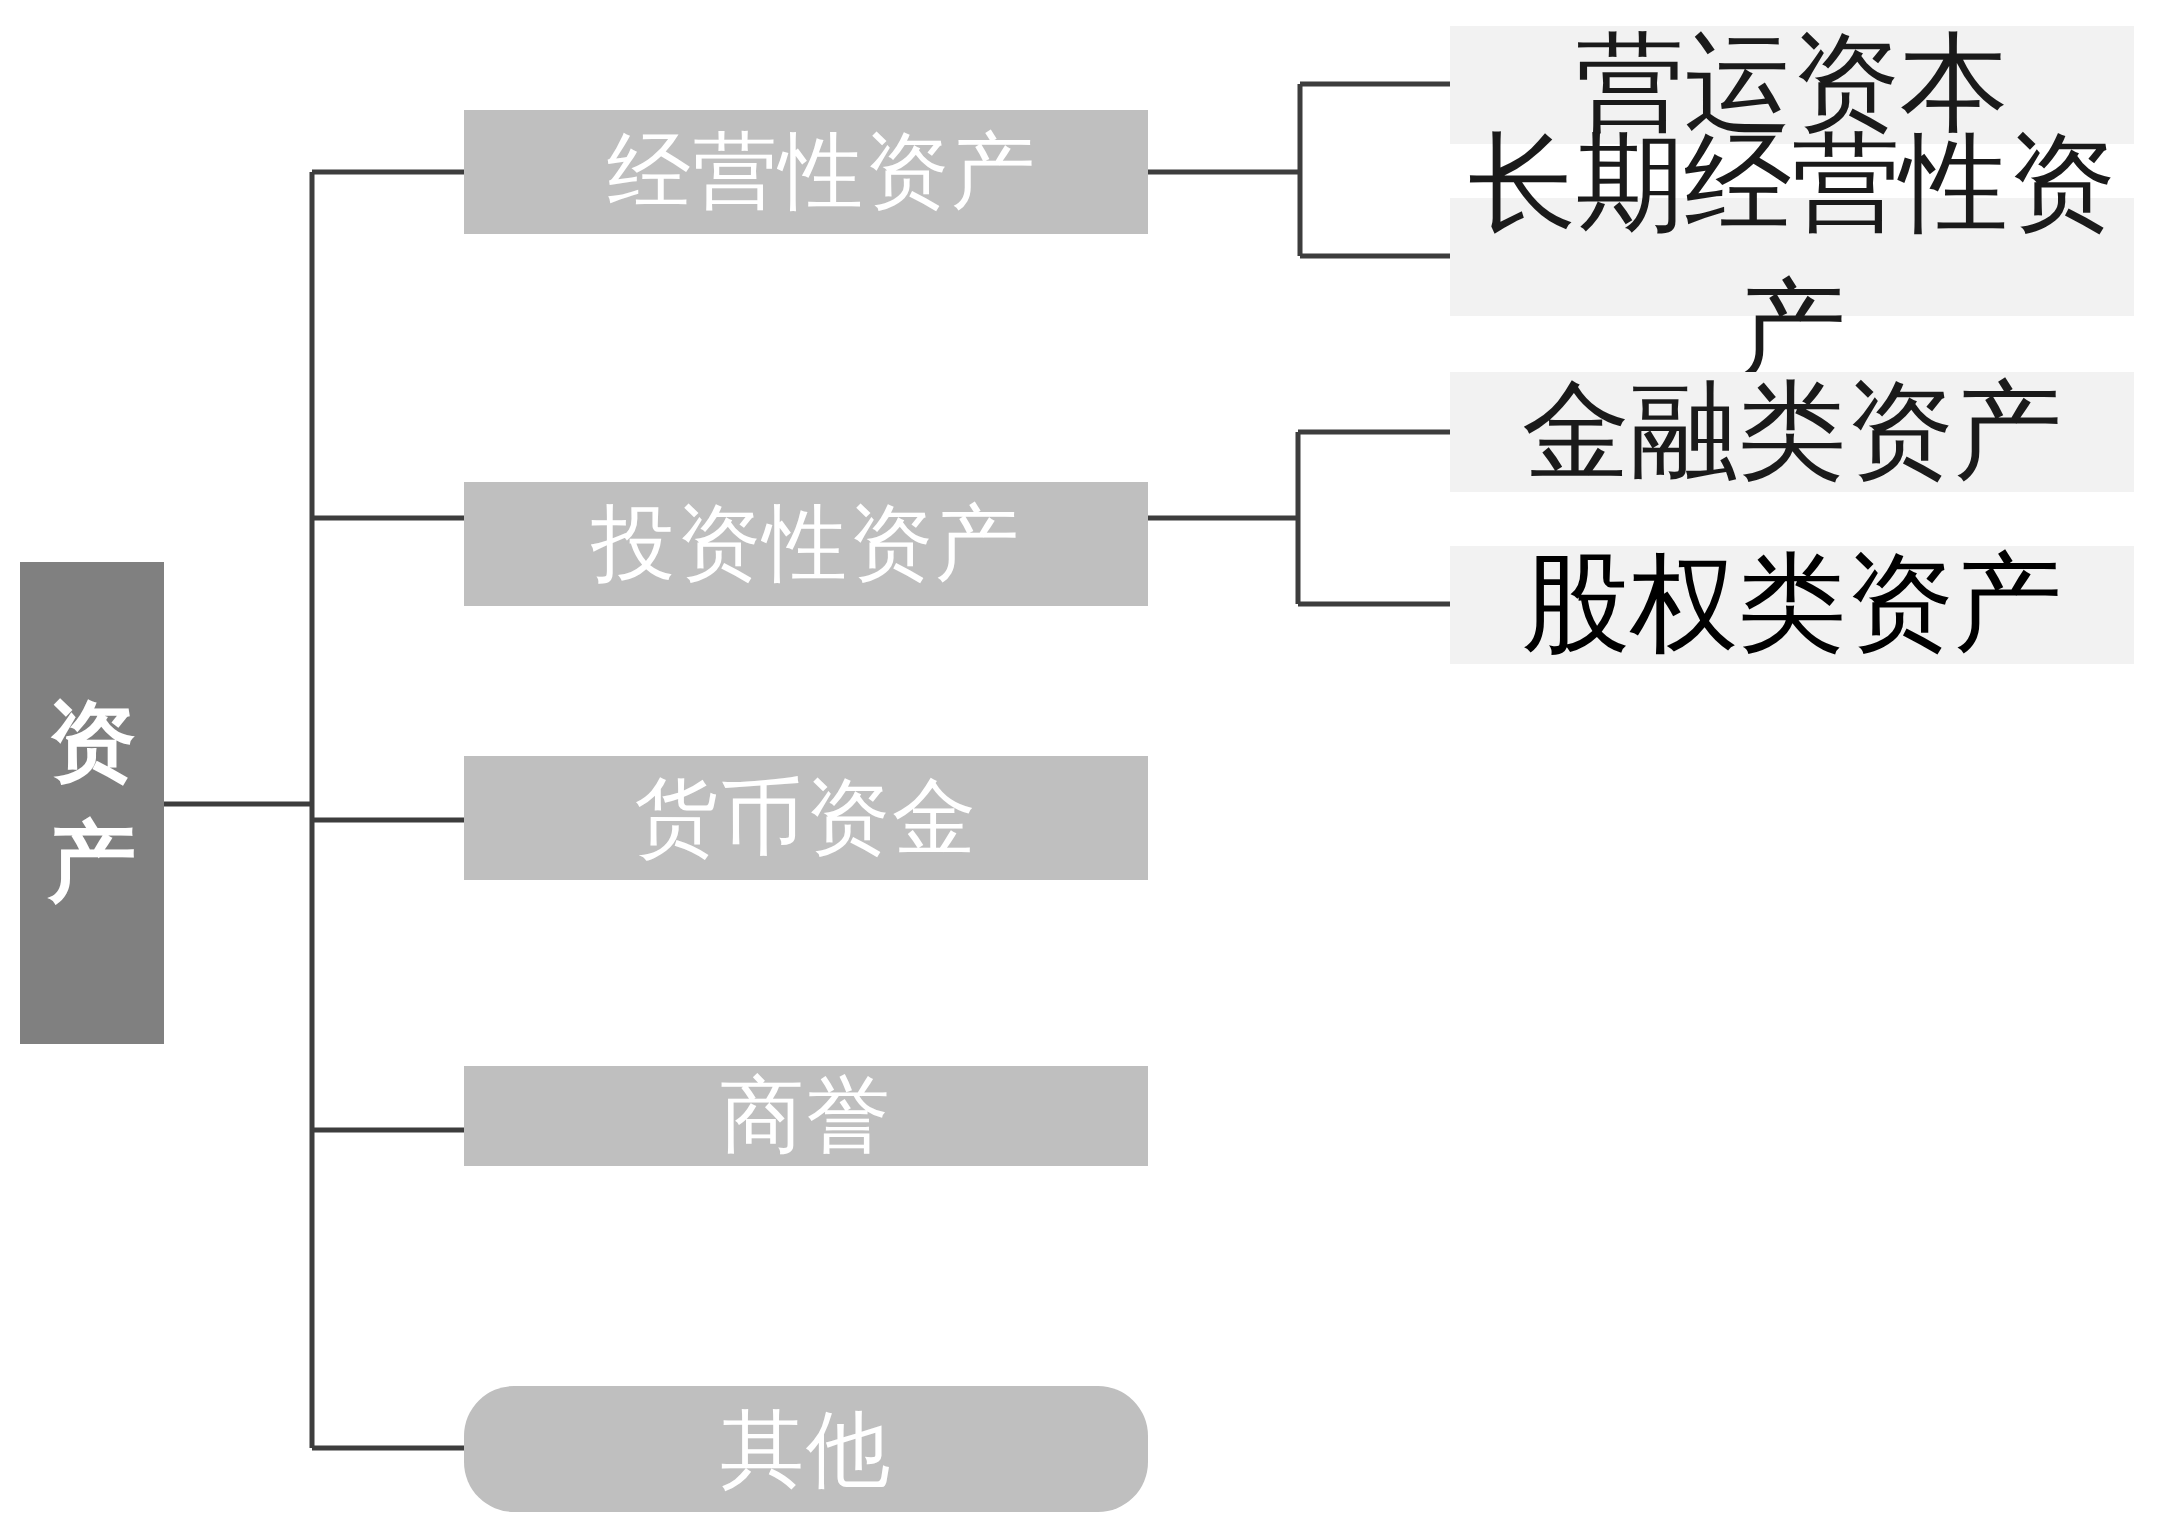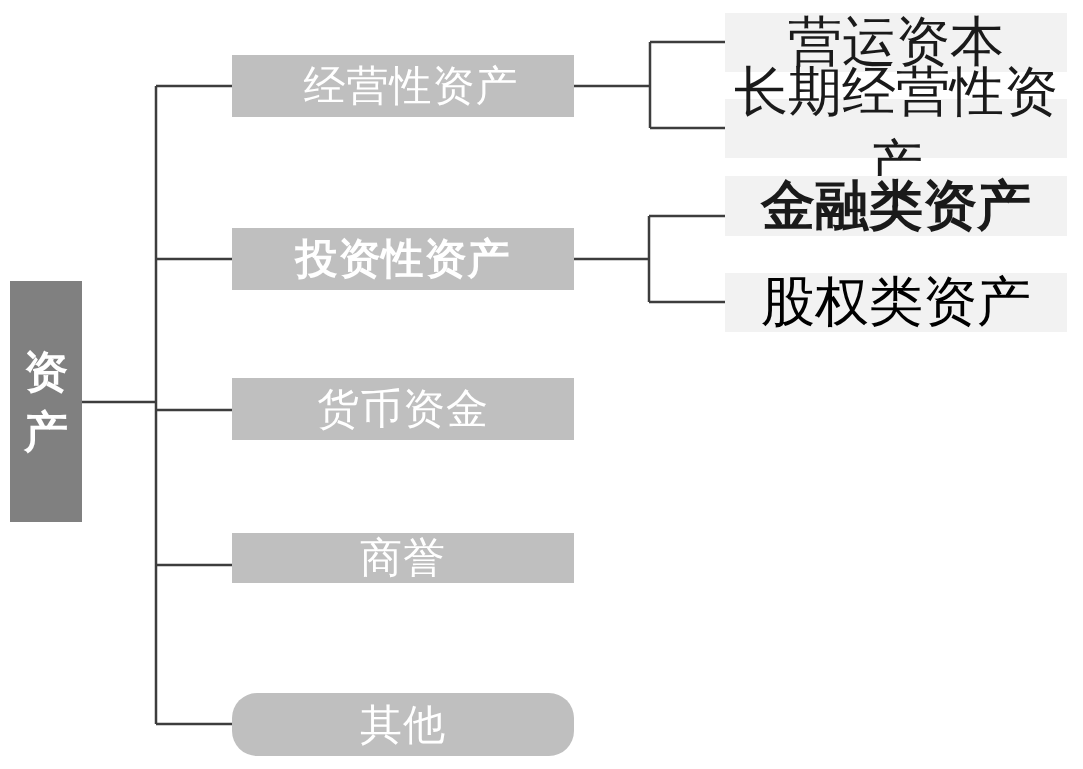--- a/index.html
+++ b/index.html
@@ -31,32 +31,32 @@
     line-height: 1.35;
     word-break: break-all;
   }
   .node-branch {
     width: 342px; height: 62px;
     left: 232px;
     font-size: 42px;
     letter-spacing: 1px;
   }
   .b1 { top: 55px; }
-  .b2 { top: 228px; font-weight: bold; }
+  .b2 { top: 241px; }
   .b3 { top: 378px; }
   .b4 { top: 533px; height: 50px; }
   .b5 { top: 693px; height: 63px; border-radius: 25px; }
   .node-leaf {
     width: 342px; height: 59px;
     left: 725px;
     font-size: 54px;
   }
   .l1 { top: 13px; }
   .l2 { top: 99px; }
-  .l3 { top: 176px; height: 60px; font-weight: bold; }
+  .l3 { top: 186px; height: 60px; }
   .l4 { top: 273px; }
 </style>
 </head>
 <body>
 
 <div class="canvas">
 
   <svg class="connectors" viewBox="0 0 1083 769" xmlns="http://www.w3.org/2000/svg">
     <g fill="none" stroke-width="2.5" stroke="#3d3d3d">
       <path d="M82,402 H156"></path>

